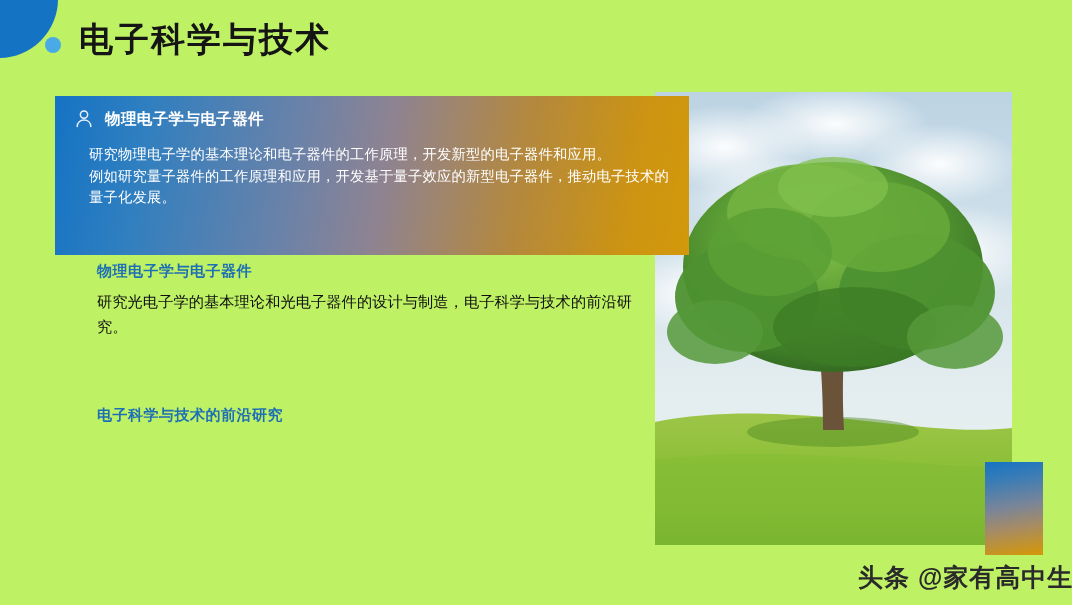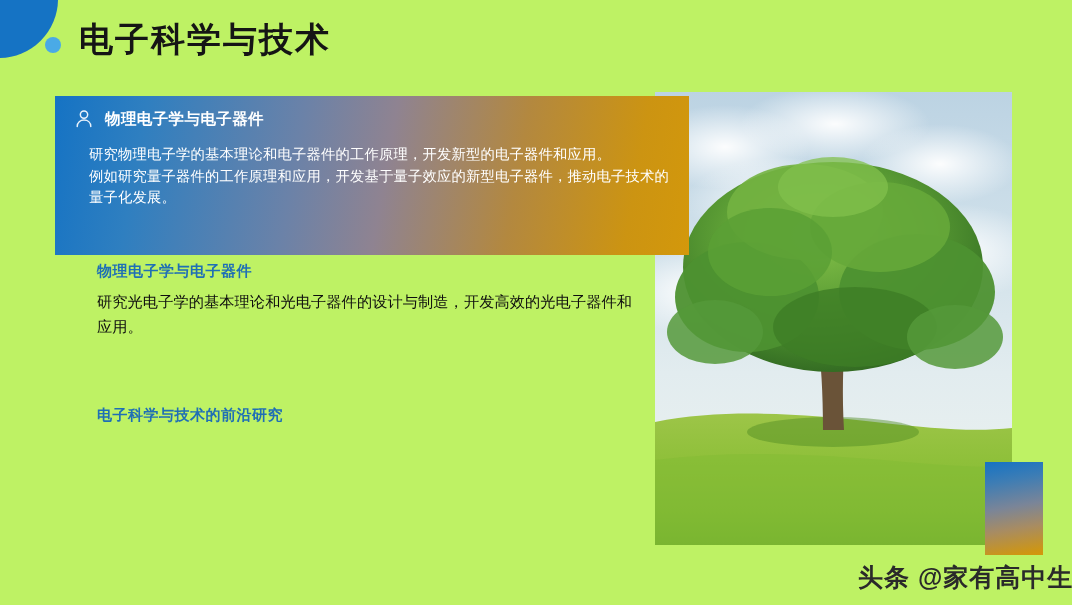--- a/index.html
+++ b/index.html
@@ -243,21 +243,21 @@
     </div>
     <div class="hero-body">
       <p>研究物理电子学的基本理论和电子器件的工作原理，开发新型的电子器件和应用。</p>
       <p>例如研究量子器件的工作原理和应用，开发基于量子效应的新型电子器件，推动电子技术的量子化发展。</p>
     </div>
   </div>
 
   <div class="section" id="section-optoelectronics">
     <div class="section-title">物理电子学与电子器件</div>
     <div class="section-body">
-      <p>研究光电子学的基本理论和光电子器件的设计与制造，开发高效的光电子器件和应用。</p>
+      <p>研究光电子学的基本理论和光电子器件的设计与制造，电子科学与技术的前沿研究。</p>
     </div>
   </div>
 
   <div class="section" id="section-frontier">
     <div class="section-title">电子科学与技术的前沿研究</div>
     <div class="section-body">
     </div>
   </div>
 
   <div class="accent-rect"></div>

